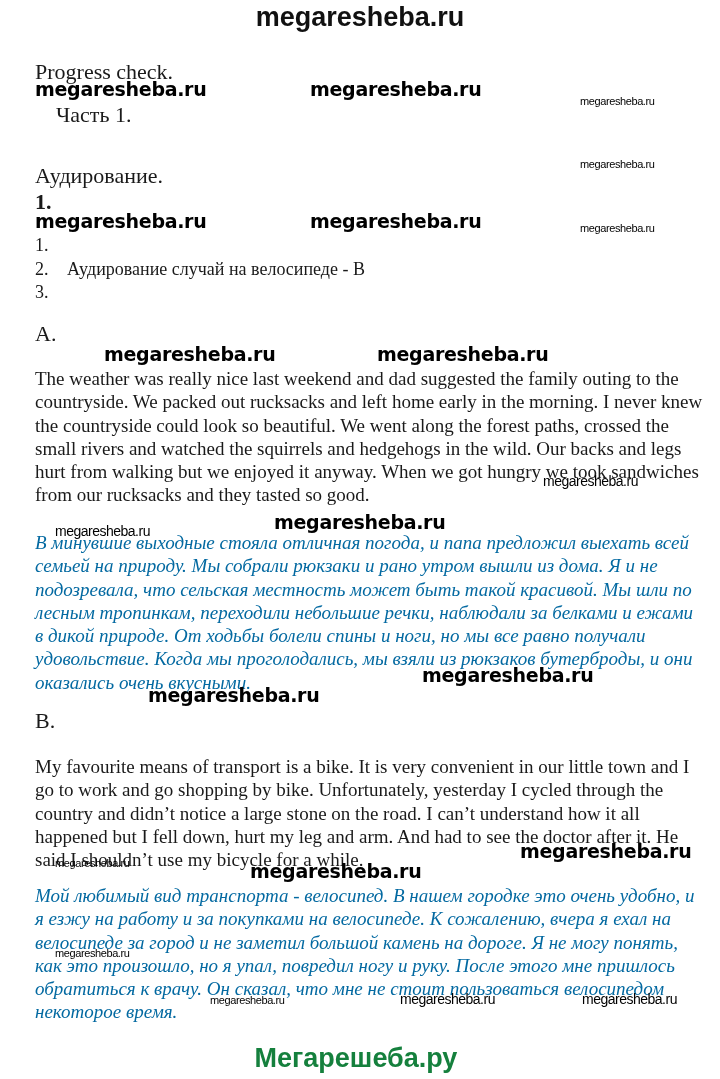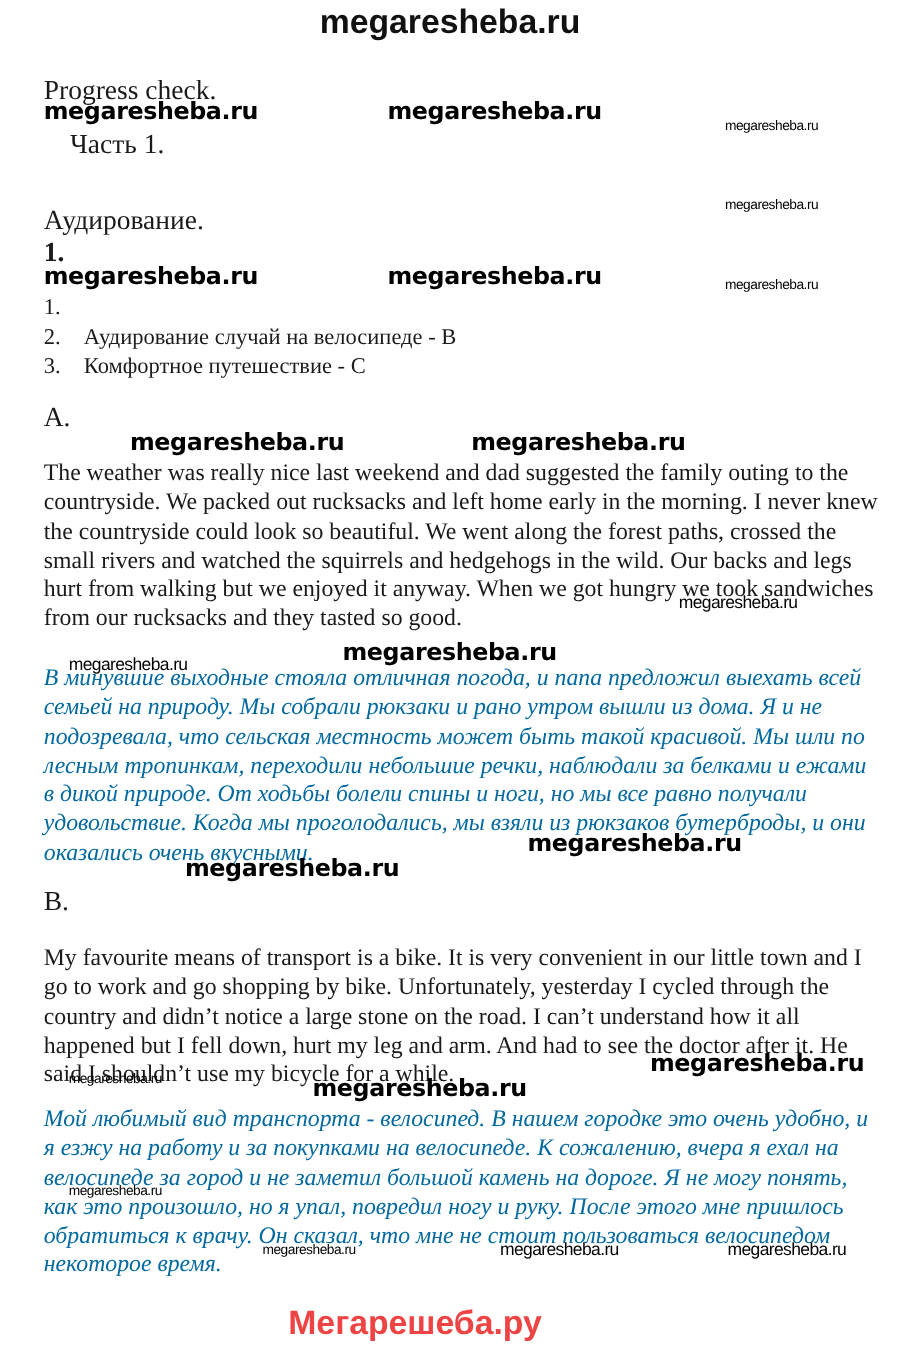--- a/index.html
+++ b/index.html
@@ -10,21 +10,21 @@
     }
     .abs { position: absolute; }
     .site-header {
       left: 0; width: 720px; top: 2px; text-align: center;
       font-family: "Liberation Sans", sans-serif; font-weight: bold;
       font-size: 27px; color: #111;
     }
     .site-footer {
       left: 0; width: 664px; top: 1043px; text-align: center;
       font-family: "Liberation Sans", sans-serif; font-weight: bold;
-      font-size: 27px; color: #ef4444;
+      font-size: 27px; color: #15803d; padding-left: 24px;
     }
     .wm-big {
       font-family: "DejaVu Sans", sans-serif; font-weight: bold;
       font-size: 19px; color: #000; letter-spacing: -0.3px;
       white-space: nowrap;
     }
     .wm-small {
       font-family: "Liberation Sans", sans-serif;
       font-size: 11px; color: #000; letter-spacing: -0.4px;
       white-space: nowrap;
@@ -58,21 +58,20 @@
 <div class="abs list" style="top:234px;">
   <div class="list-item">
     <span class="list-num">1.</span>
   </div>
   <div class="list-item">
     <span class="list-num">2.</span>
     <span>Аудирование случай на велосипеде - B</span>
   </div>
   <div class="list-item">
     <span class="list-num">3.</span>
-    <span>Комфортное путешествие - C</span>
   </div>
 </div>
 
 <div class="abs txt" style="left:35px; top:322px;">A.</div>
 <div class="abs para" style="top:367px;">The weather was really nice last weekend and dad suggested the family outing to the countryside. We packed out rucksacks and left home early in the morning. I never knew the countryside could look so beautiful. We went along the forest paths, crossed the small rivers and watched the squirrels and hedgehogs in the wild. Our backs and legs hurt from walking but we enjoyed it anyway. When we got hungry we took sandwiches from our rucksacks and they tasted so good.</div>
 <div class="abs para ru" style="top:531px;">В минувшие выходные стояла отличная погода, и папа предложил выехать всей семьей на природу. Мы собрали рюкзаки и рано утром вышли из дома. Я и не подозревала, что сельская местность может быть такой красивой. Мы шли по лесным тропинкам, переходили небольшие речки, наблюдали за белками и ежами в дикой природе. От ходьбы болели спины и ноги, но мы все равно получали удовольствие. Когда мы проголодались, мы взяли из рюкзаков бутерброды, и они оказались очень вкусными.</div>
 
 <div class="abs txt" style="left:35px; top:709px;">B.</div>
 <div class="abs para" style="top:755px;">My favourite means of transport is a bike. It is very convenient in our little town and I go to work and go shopping by bike. Unfortunately, yesterday I cycled through the country and didn’t notice a large stone on the road. I can’t understand how it all happened but I fell down, hurt my leg and arm. And had to see the doctor after it. He said I shouldn’t use my bicycle for a while.</div>
 <div class="abs para ru" style="top:884px;">Мой любимый вид транспорта - велосипед. В нашем городке это очень удобно, и я езжу на работу и за покупками на велосипеде. К сожалению, вчера я ехал на велосипеде за город и не заметил большой камень на дороге. Я не могу понять, как это произошло, но я упал, повредил ногу и руку. После этого мне пришлось обратиться к врачу. Он сказал, что мне не стоит пользоваться велосипедом некоторое время.</div>

